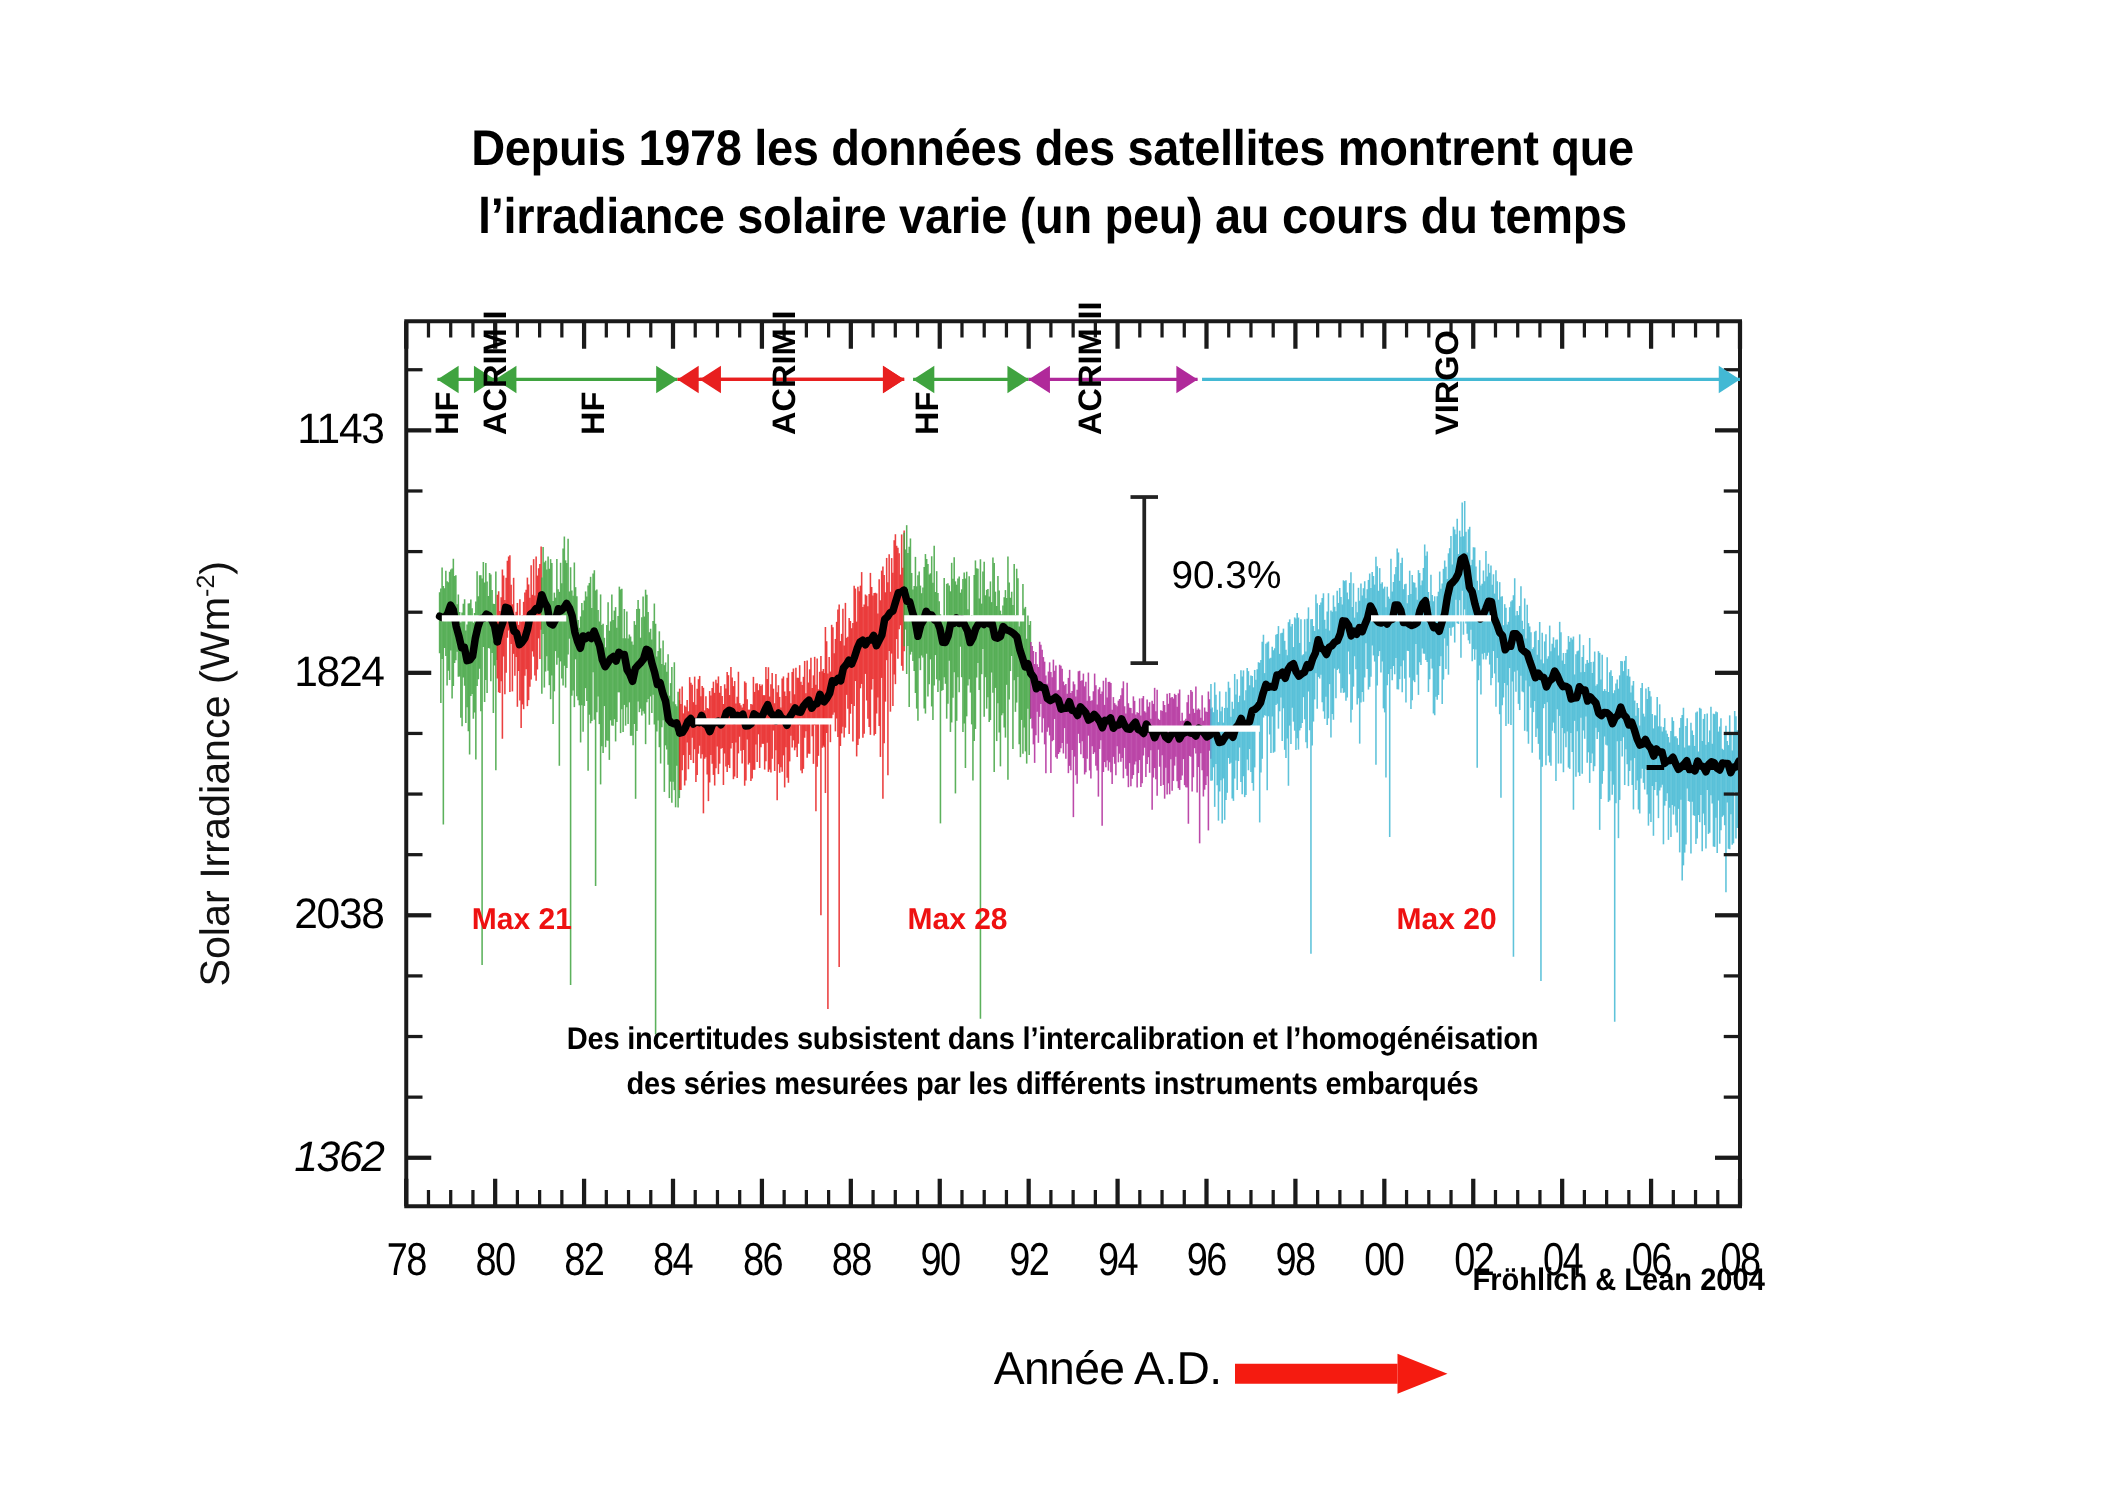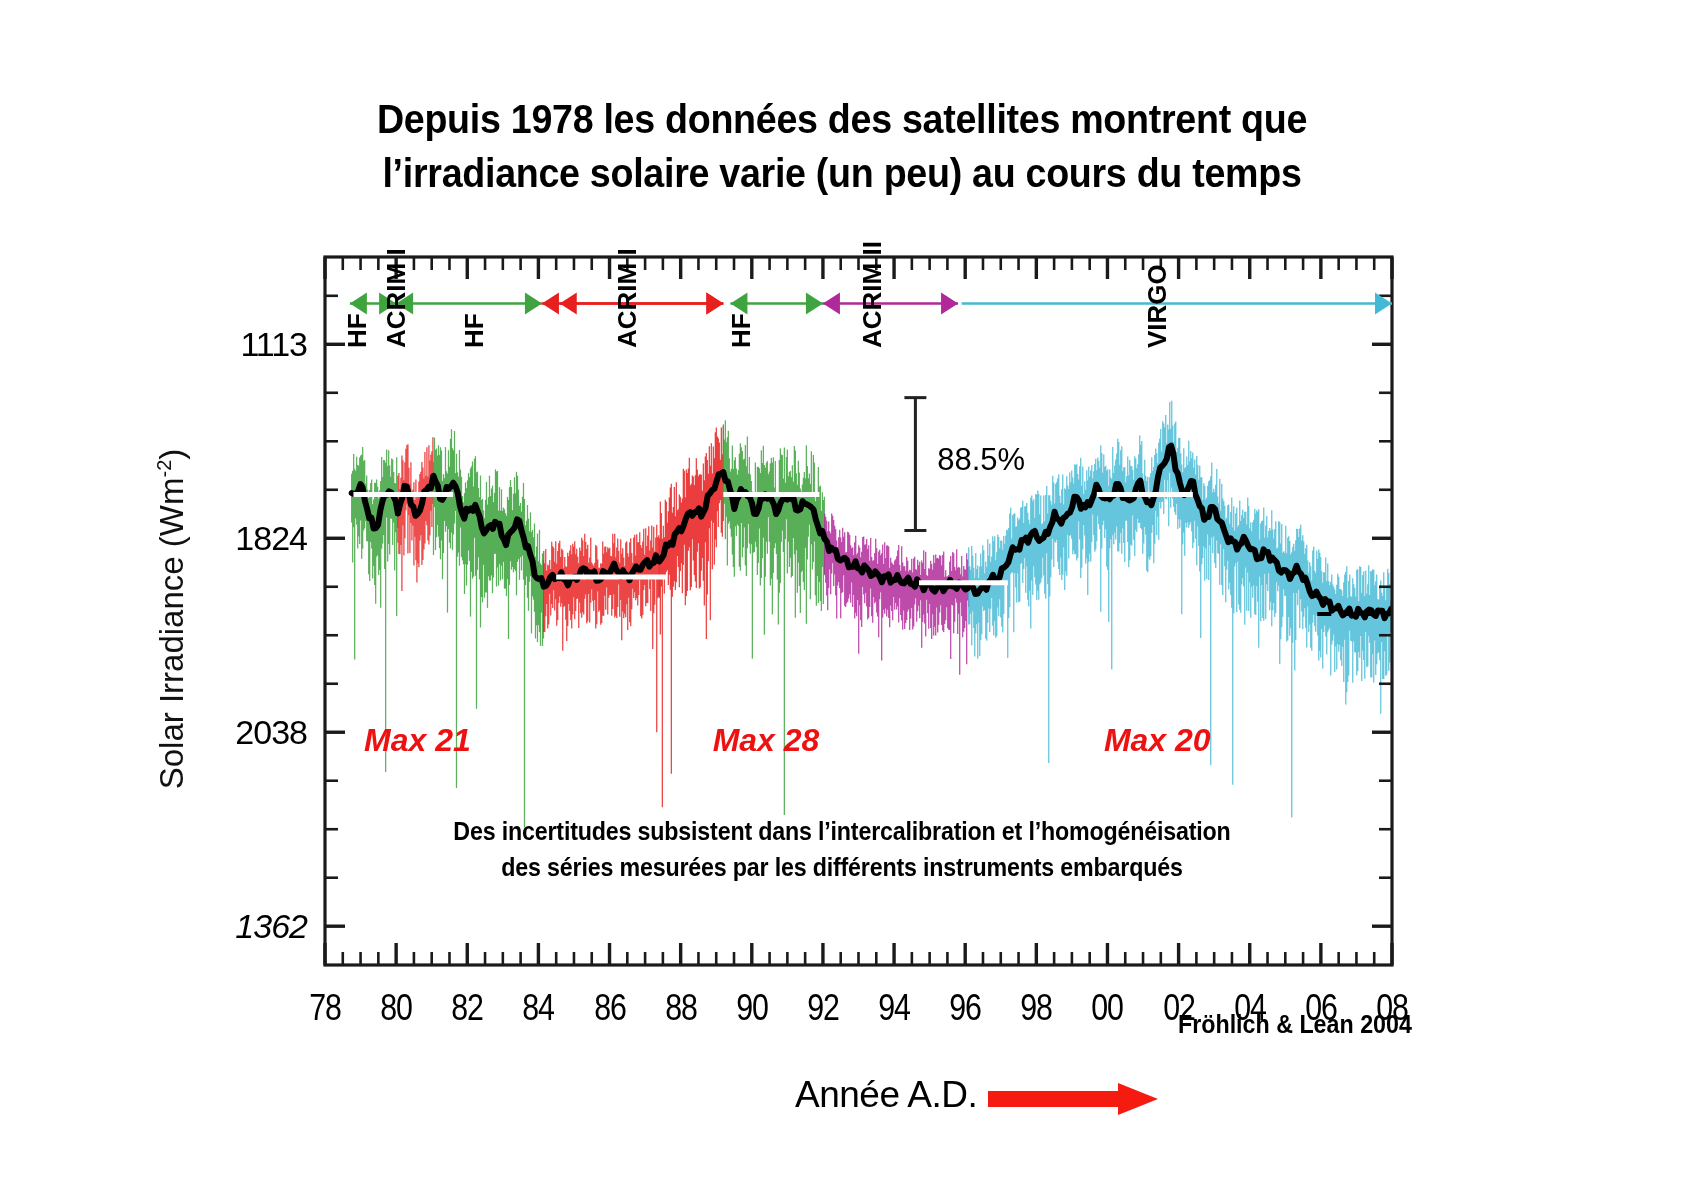--- a/index.html
+++ b/index.html
@@ -94,26 +94,25 @@
     color: #000;
     white-space: nowrap;
     transform-origin: left bottom;
     transform: rotate(-90deg);
     letter-spacing: 0px;
   }
 
   
   .max-label {
     position: absolute;
-    font-size: 32px;
+    font-size: 24px;
     font-weight: bold;
     color: #ee1111;
     white-space: nowrap;
     transform: translateX(-50%);
-    font-style: italic;
   }
 
   
   #scalebar-text {
     position: absolute;
     font-size: 31px;
     color: #000;
     white-space: nowrap;
   }
 
@@ -1425,21 +1424,21 @@
       <g>
         <rect x="988" y="1091" width="130" height="16" fill="#f51b10"></rect>
         <path d="M 1118 1083 L 1158 1099 L 1118 1115 z" fill="#f51b10"></path>
       </g>
     </svg>
 
   <div id="ytick-layer">
       <div class="ytick-label" style="left: 157px; width: 150px; top: 926.205px; font-style: italic;">1362</div>
       <div class="ytick-label" style="left: 157px; width: 150px; top: 732.233px;">2038</div>
       <div class="ytick-label" style="left: 157px; width: 150px; top: 538.26px;">1824</div>
-      <div class="ytick-label" style="left: 157px; width: 150px; top: 344.288px;">1113</div>
+      <div class="ytick-label" style="left: 157px; width: 150px; top: 344.288px;">1143</div>
     </div>
   <div id="xtick-layer">
       <div class="xtick-label" style="left: 325px; top: 987px;">78</div>
       <div class="xtick-label" style="left: 396.133px; top: 987px;">80</div>
       <div class="xtick-label" style="left: 467.267px; top: 987px;">82</div>
       <div class="xtick-label" style="left: 538.4px; top: 987px;">84</div>
       <div class="xtick-label" style="left: 609.533px; top: 987px;">86</div>
       <div class="xtick-label" style="left: 680.667px; top: 987px;">88</div>
       <div class="xtick-label" style="left: 751.8px; top: 987px;">90</div>
       <div class="xtick-label" style="left: 822.933px; top: 987px;">92</div>
@@ -1460,20 +1459,20 @@
       <div class="instr-label" style="left: 756.687px; top: 316.553px;">HF</div>
       <div class="instr-label" style="left: 888.283px; top: 316.553px;">ACRIM II</div>
       <div class="instr-label" style="left: 1172.82px; top: 316.553px;">VIRGO</div>
     </div>
   <div id="max-layer">
       <div class="max-label" style="left: 417.473px; top: 721.932px;">Max 21</div>
       <div class="max-label" style="left: 766.027px; top: 721.932px;">Max 28</div>
       <div class="max-label" style="left: 1157.26px; top: 721.932px;">Max 20</div>
     </div>
 
-  <div id="scalebar-text" style="left: 937.19px; top: 441.611px;">88.5%</div>
+  <div id="scalebar-text" style="left: 937.19px; top: 441.611px;">90.3%</div>
 
   <div id="x-axis-title" style="left: 795px; top: 1074px;">Année A.D.</div>
 </div>
 
 <div class="footnote-line" id="fn1" style="top:817px">Des incertitudes subsistent dans l’intercalibration et l’homogénéisation</div>
 <div class="footnote-line" id="fn2" style="top:853px">des séries mesurées par les différents instruments embarqués</div>
 <div id="credit" style="left:1178px; top:1010px">Fröhlich  &amp; Lean 2004</div>
 
 </body></html>

